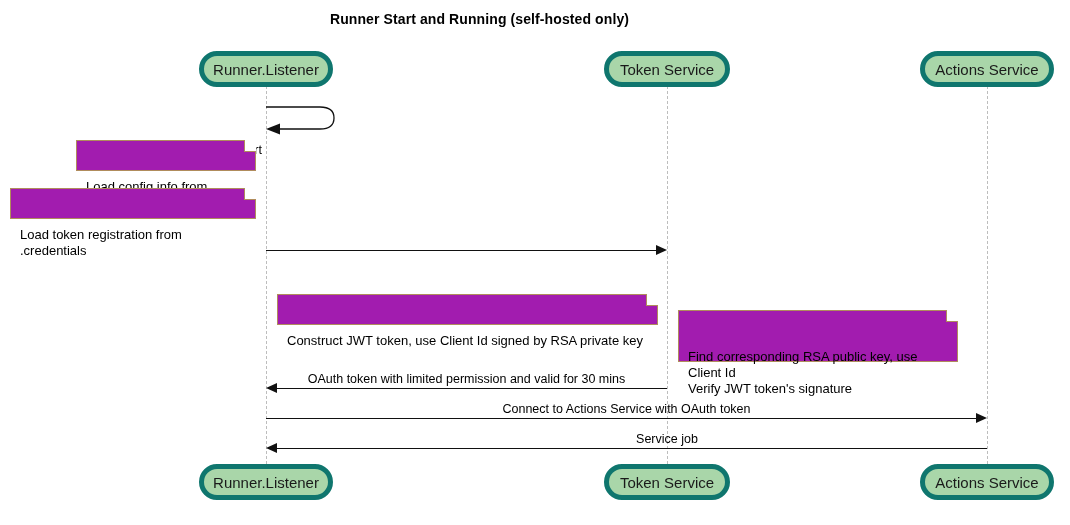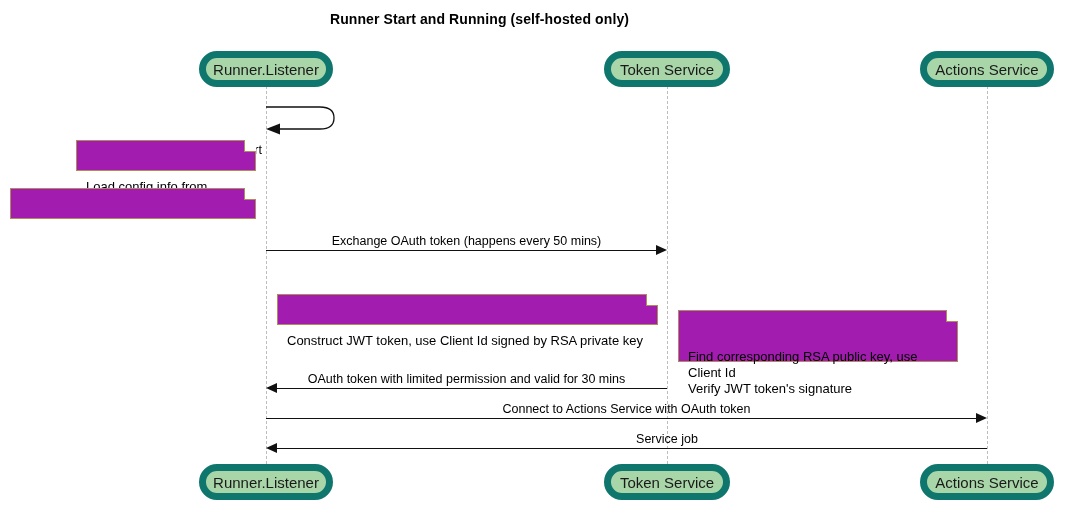--- a/index.html
+++ b/index.html
@@ -25,21 +25,21 @@
     text-align: center;
     font-size: 14px;
     font-weight: bold;
     color: #000000;
     letter-spacing: 0.1px;
   }
   .participant {
     position: absolute;
     height: 36px;
     background: #a9d6a9;
-    border: 7px solid #0f766e;
+    border: 5px solid #0f766e;
     border-radius: 18px;
     display: flex;
     align-items: center;
     justify-content: center;
     font-size: 15px;
     color: #1a1a1a;
     box-sizing: border-box;
     white-space: nowrap;
   }
   .lifeline {
@@ -136,23 +136,23 @@
     </svg>
   </div>
 
   <div class="note" style="left:76px; top:140px; width:180px; height:31px;">
     <span class="fold"></span>
     <span>Load config info from .runner</span>
   </div>
 
   <div class="note" style="left:10px; top:188px; width:246px; height:31px;">
     <span class="fold"></span>
+    <span>Load token registration from .credentials</span>
   </div>
 
-  <div class="msg-label" style="left:266px; top:234px; width:401px;">Exchange OAuth token (happens every 50 mins)</div>
   <div class="msg-line" style="left:266px; top:250px; width:390px;"></div>
   <div class="arrow-head right" style="left:656px; top:245px;"></div>
 
   <div class="note" style="left:277px; top:262px; width:381px; height:31px;margin-top:32px;">
     <span class="fold"></span>
     <span>Construct JWT token, use Client Id signed by RSA private key</span>
   </div>
 
   <div class="note" style="left:678px; top:310px; width:280px; height:52px;">
     <span class="fold"></span>

